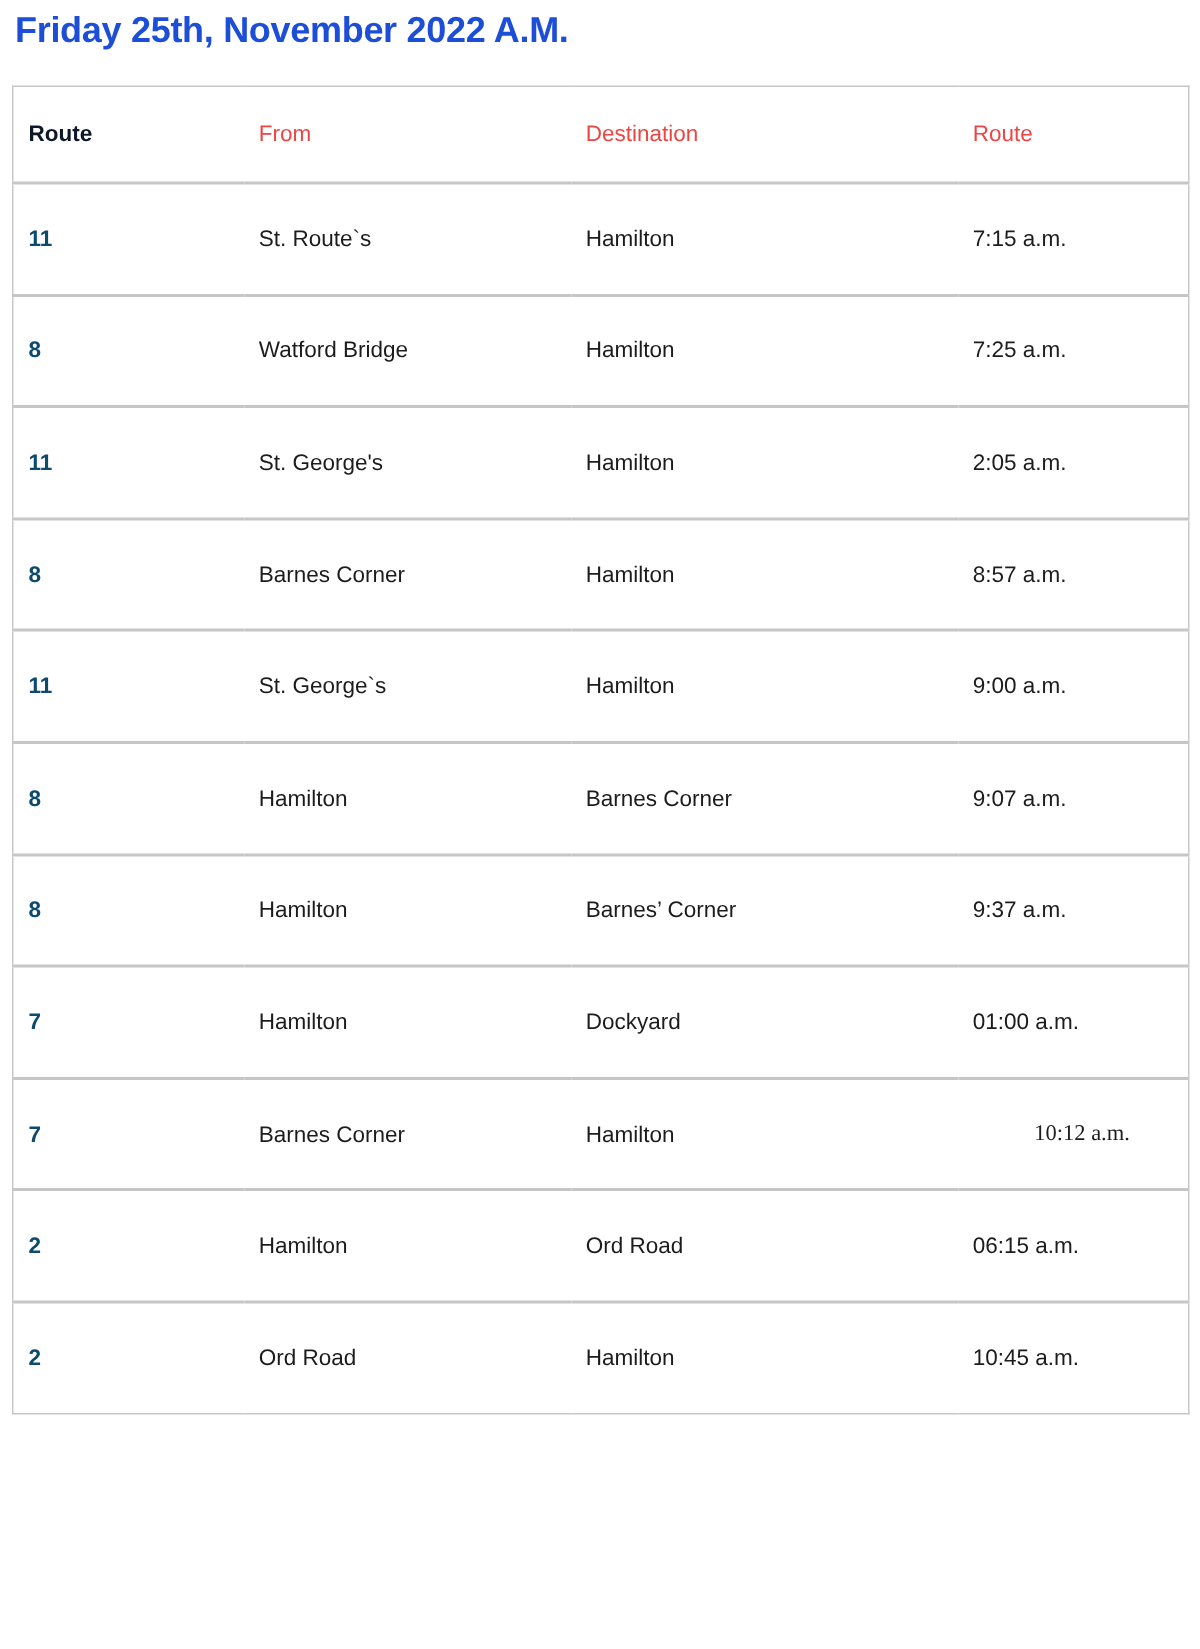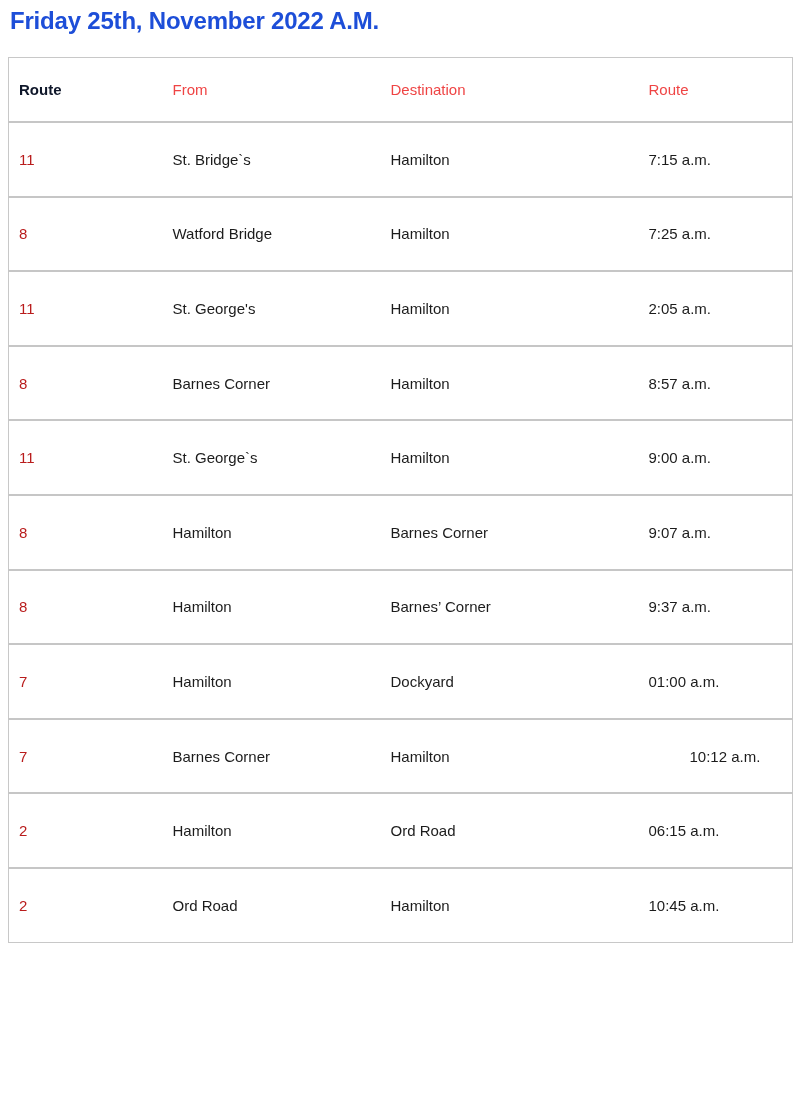--- a/index.html
+++ b/index.html
@@ -57,28 +57,29 @@
   }
   .schedule-table thead th.route-col {
     font-weight: 700;
     color: #0f172a;
   }
   .schedule-table tbody td {
     height: 72.6px;
     color: #1c1c1c;
   }
   .schedule-table tbody td.route {
-    font-weight: 400;
-    color: #b91c1c;
+    font-weight: 700;
+    color: #0c4a6e;
   }
   .schedule-table tbody tr:last-child td {
     border-bottom: none;
   }
   td.time.indented {
     padding-left: 51px;
+    font-family: Liberation Serif, serif;
   }
 </style>
 </head>
 <body>
 
 <div class="page">
 
   <h1 class="page-title">Friday 25th, November 2022 A.M.</h1>
 
   <table class="schedule-table">
@@ -92,21 +93,21 @@
       <tr>
         <th class="route-col">Route</th>
         <th>From</th>
         <th>Destination</th>
         <th>Route</th>
       </tr>
     </thead>
     <tbody id="schedule-body">
     <tr>
       <td class="route">11</td>
-      <td class="from">St. Bridge`s</td>
+      <td class="from">St. Route`s</td>
       <td class="destination">Hamilton</td>
       <td class="time">7:15 a.m.</td>
     </tr>
 
     <tr>
       <td class="route">8</td>
       <td class="from">Watford Bridge</td>
       <td class="destination">Hamilton</td>
       <td class="time">7:25 a.m.</td>
     </tr>

